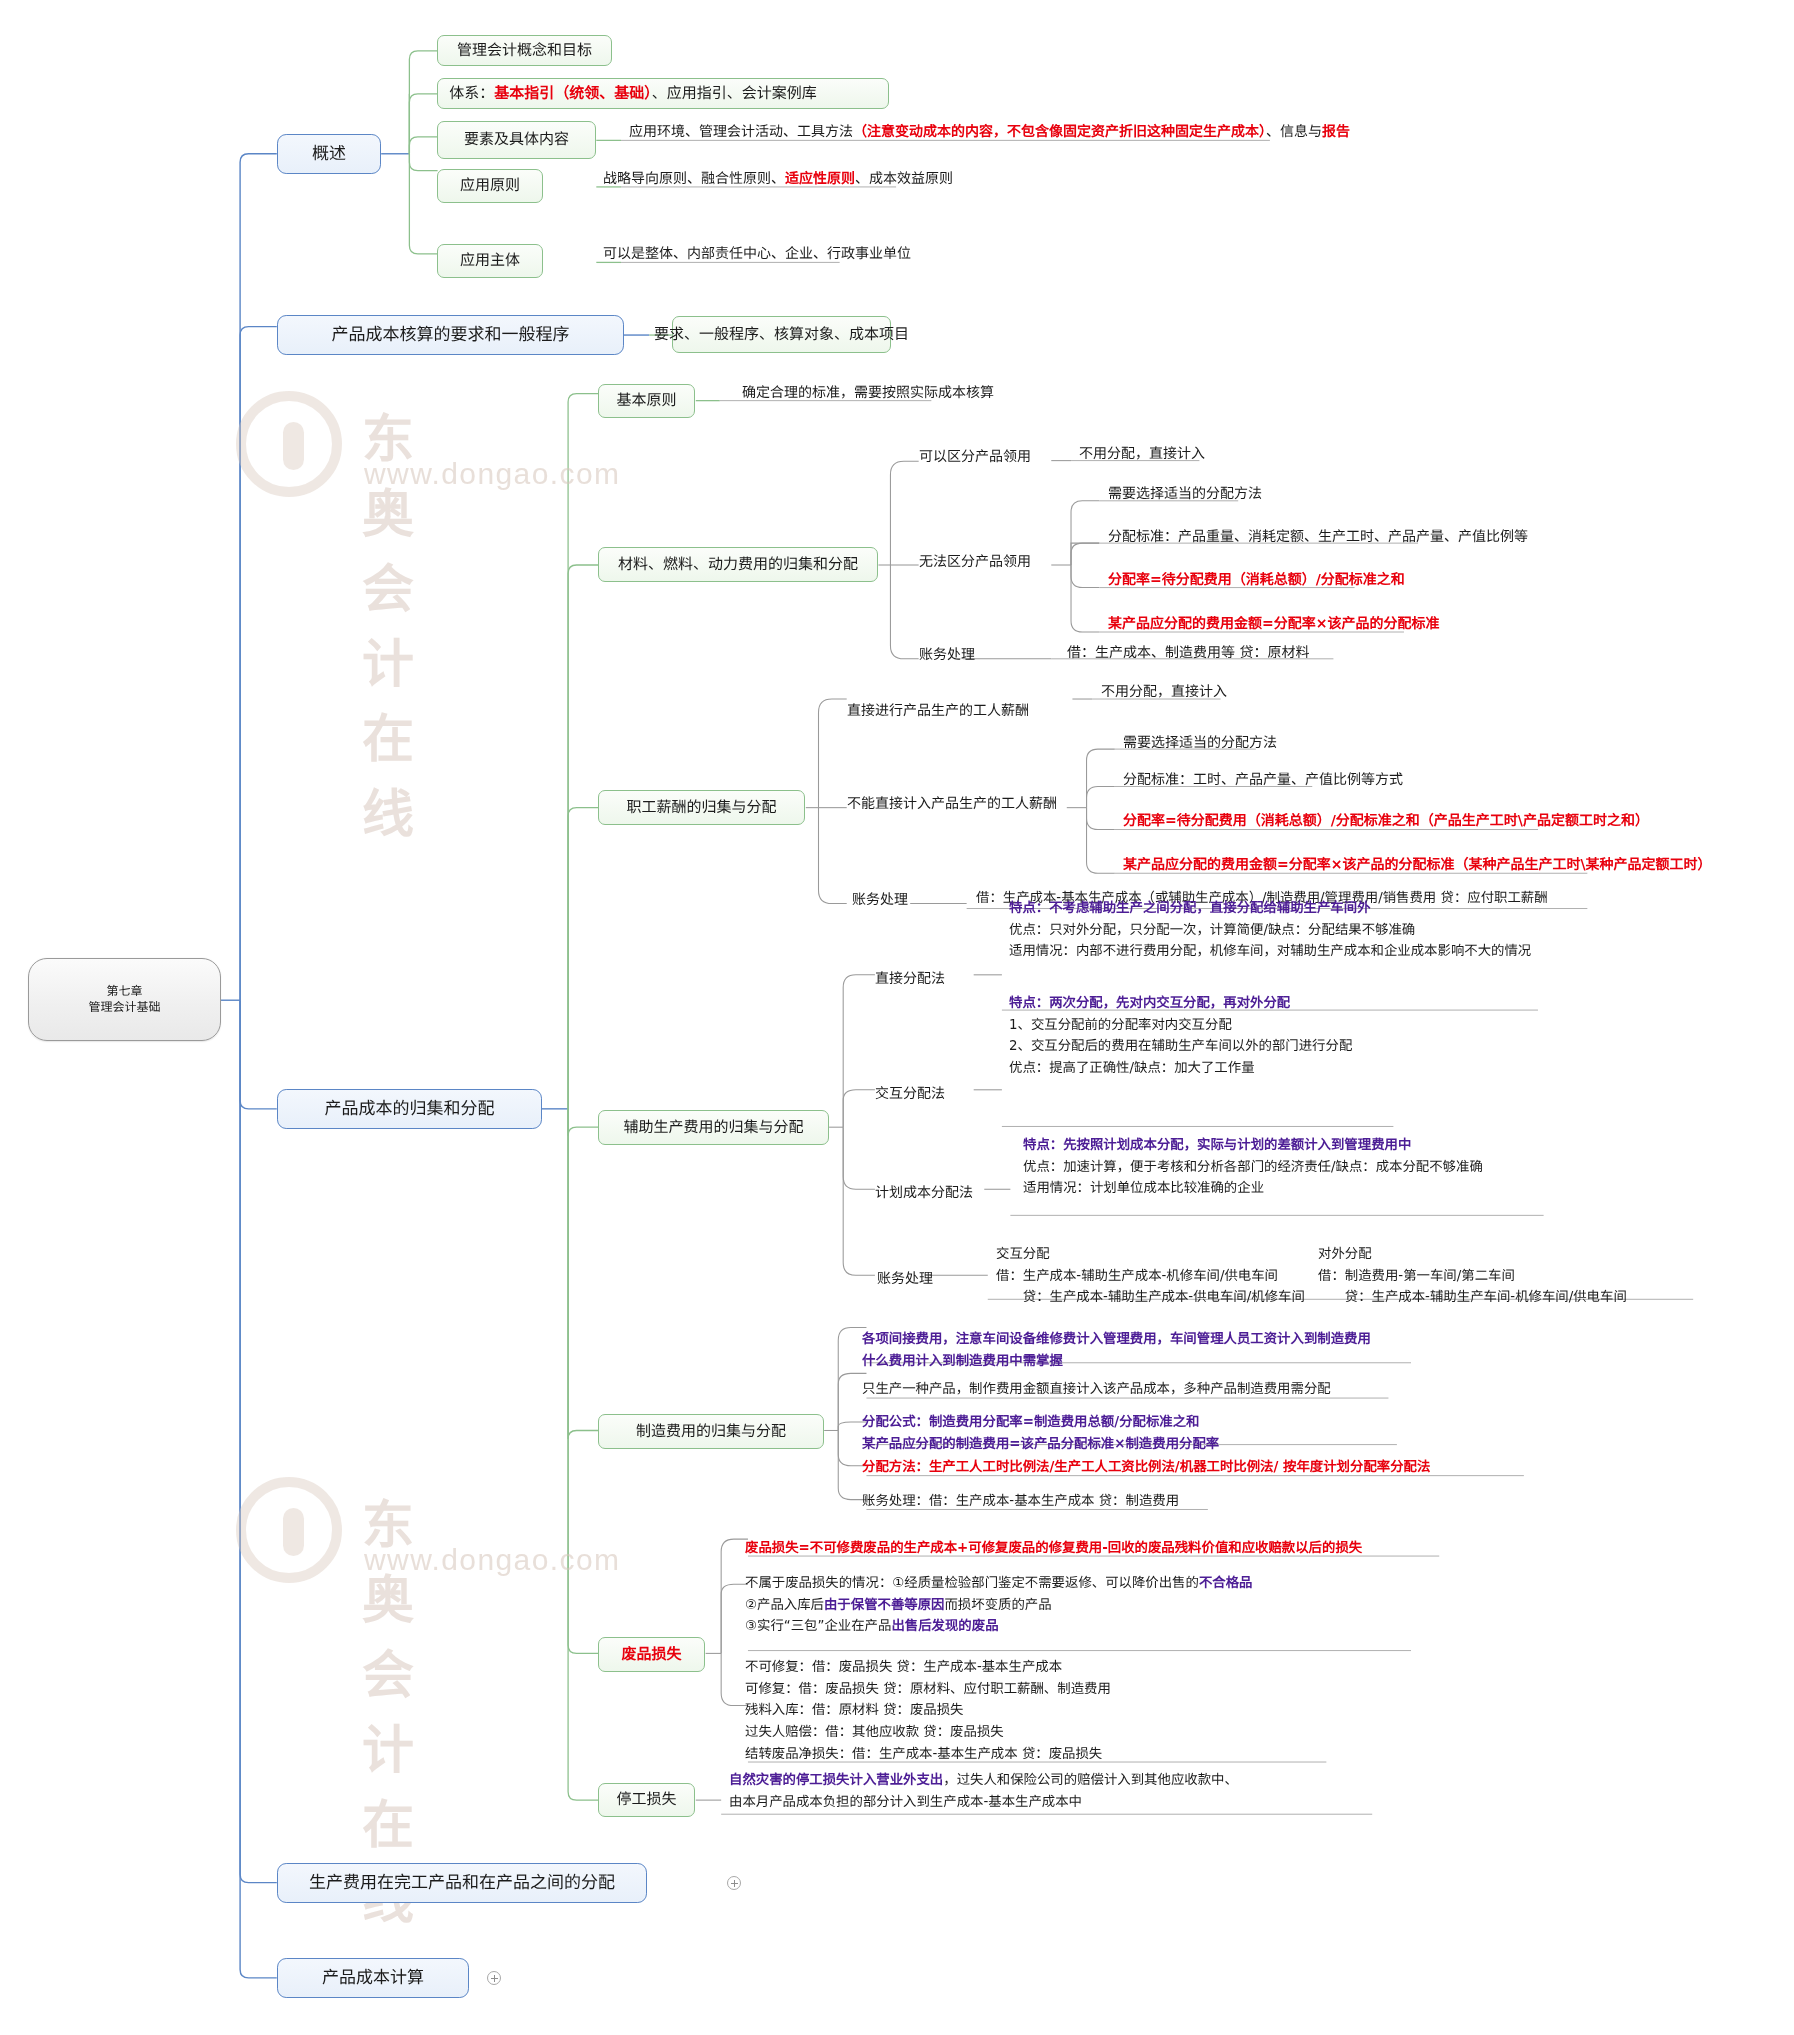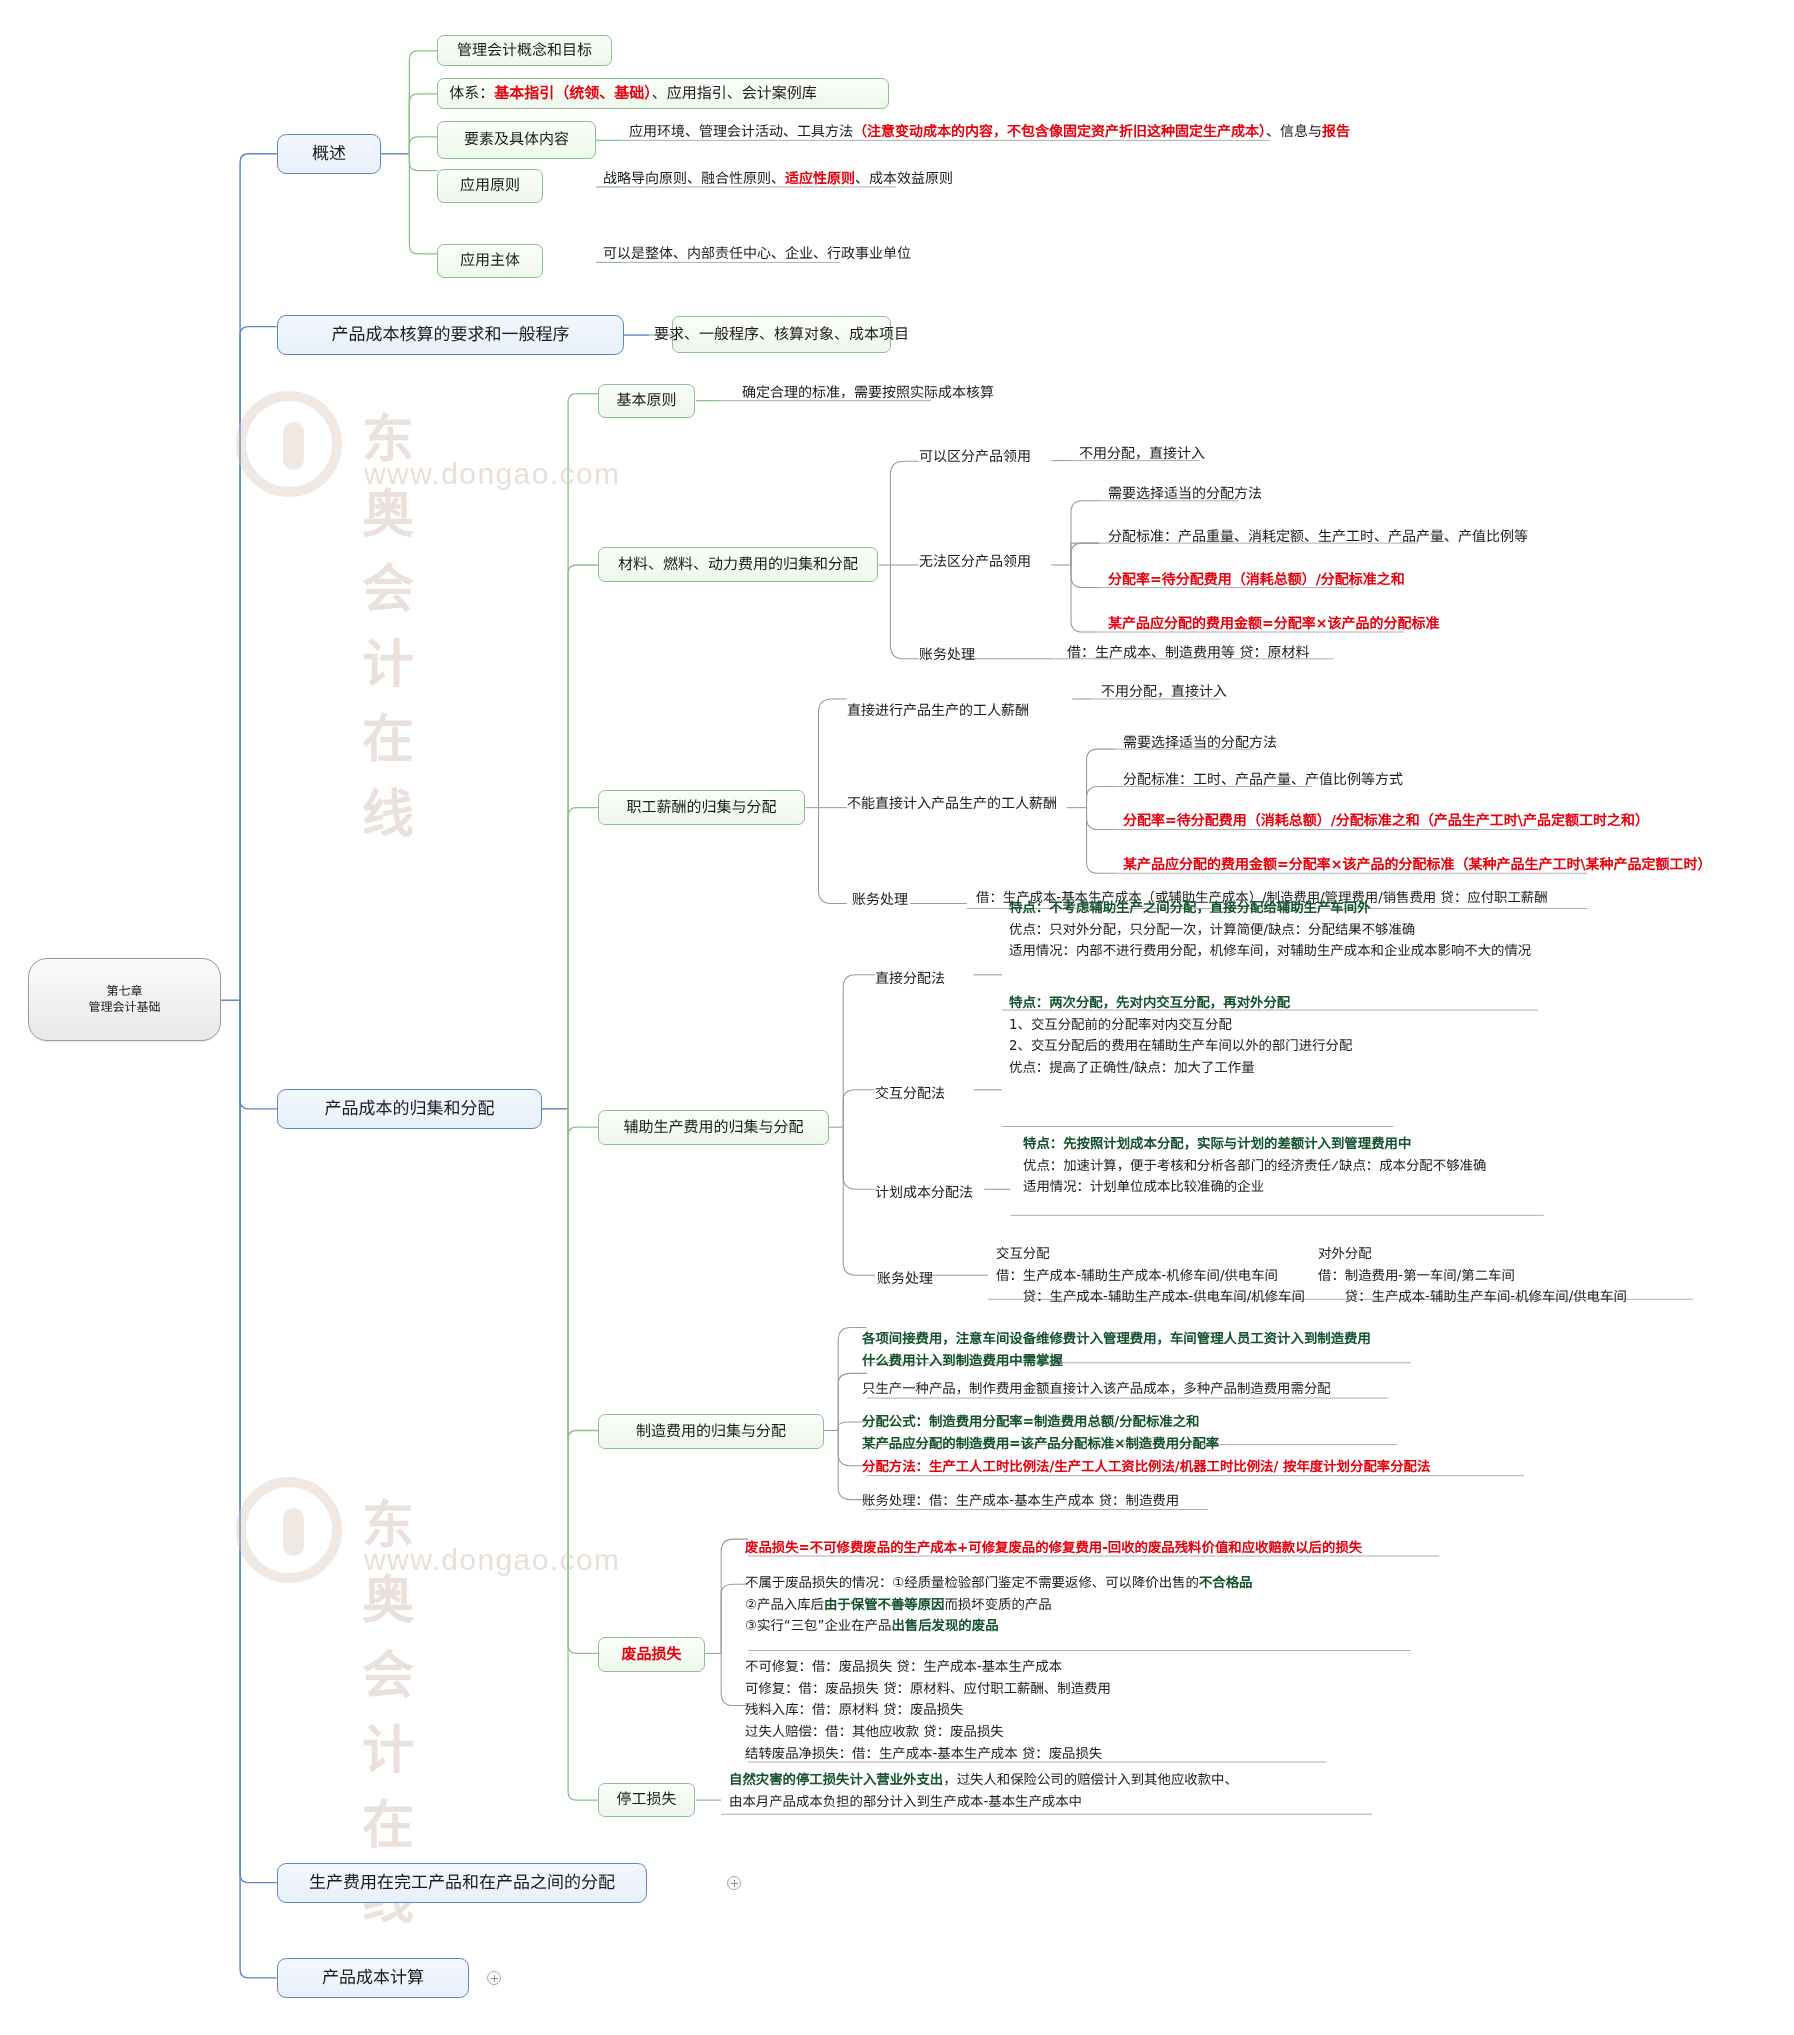--- a/index.html
+++ b/index.html
@@ -79,21 +79,21 @@
     white-space:nowrap;
     font-size:14px;
     color:#1b1b1b;
     line-height:1.48;
   }
   .leaf.small { font-size:13.4px; }
   .leaf .r { color:#e8000d; font-weight:bold; }
   .leaf.allred { color:#e8000d; font-weight:bold; }
 
   .blk { position:absolute; white-space:nowrap; font-size:13.4px; line-height:1.62; color:#1b1b1b; }
-  .blk .r { color:#14532d; font-weight:bold; }
+  .blk .r { color:#4c1d95; font-weight:bold; }
   .blk div { white-space:nowrap; }
 
   .label {
     position:absolute; white-space:nowrap; font-size:14px; color:#1b1b1b;
   }
 
   
   .toggle {
     position:absolute; width:14px; height:14px; border-radius:50%;
     border:1px solid #a8a8a8; background:#fff;
@@ -357,21 +357,21 @@
 
   <div class="label" style="left:875px; top:1082px;">交互分配法</div>
   <div class="blk" style="left:1009px; top:992px;">
     <div class="r">特点：两次分配，先对内交互分配，再对外分配</div>
     <div>1、交互分配前的分配率对内交互分配</div>
     <div>2、交互分配后的费用在辅助生产车间以外的部门进行分配</div>
     <div>优点：提高了正确性/缺点：加大了工作量</div>
   </div>
 
   <div class="label" style="left:875px; top:1181px;">计划成本分配法</div>
-  <div class="blk" style="left:1023px; top:1134px;font-family:Liberation Mono, monospace;">
+  <div class="blk" style="left:1023px; top:1134px;">
     <div class="r">特点：先按照计划成本分配，实际与计划的差额计入到管理费用中</div>
     <div>优点：加速计算，便于考核和分析各部门的经济责任/缺点：成本分配不够准确</div>
     <div>适用情况：计划单位成本比较准确的企业</div>
   </div>
 
   <div class="label" style="left:877px; top:1267px;">账务处理</div>
   <div class="blk" style="left:996px; top:1243px;">
     <div>交互分配</div>
     <div>借：生产成本-辅助生产成本-机修车间/供电车间</div>
     <div>　　贷：生产成本-辅助生产成本-供电车间/机修车间</div>

